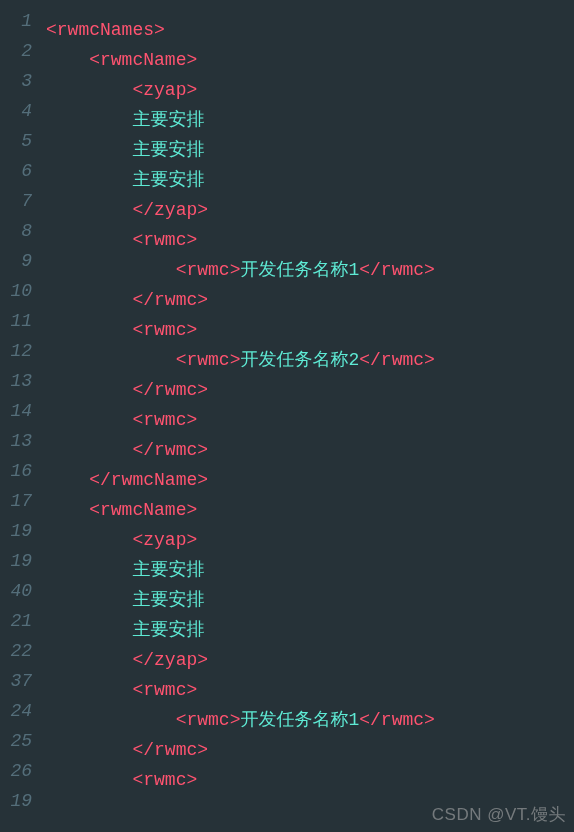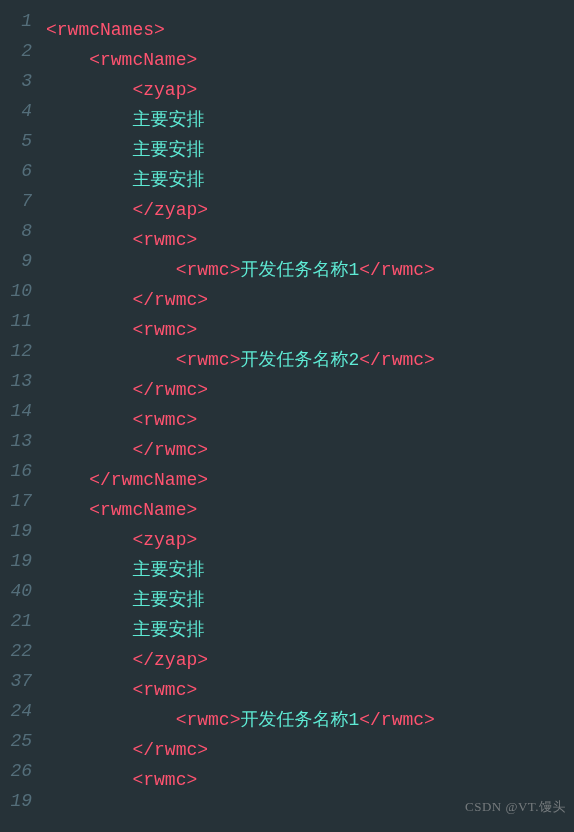--- a/index.html
+++ b/index.html
@@ -38,23 +38,23 @@
   .line {
     height: 30px;
     line-height: 30px;
     white-space: pre;
   }
   .tag { color: #ff5370; }
   .txt { color: #5eead4; }
   .watermark {
     position: absolute;
     right: 8px;
-    bottom: 16px;
-    font-size: 13px;
-    font-family: Liberation Serif, serif;
+    bottom: 6px;
+    font-size: 17px;
+    font-family: Liberation Sans, sans-serif;
     color: rgba(180,180,180,0.55);
     letter-spacing: 0.5px;
   }
 </style>
 </head>
 <body>
 
 <div class="editor">
   <div class="gutter" id="gutter">
       <div class="ln">1</div>

